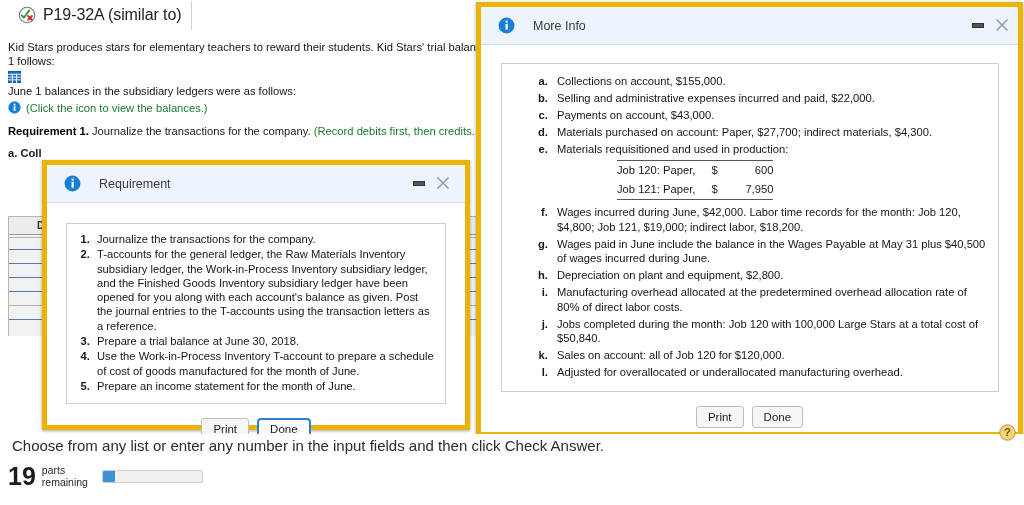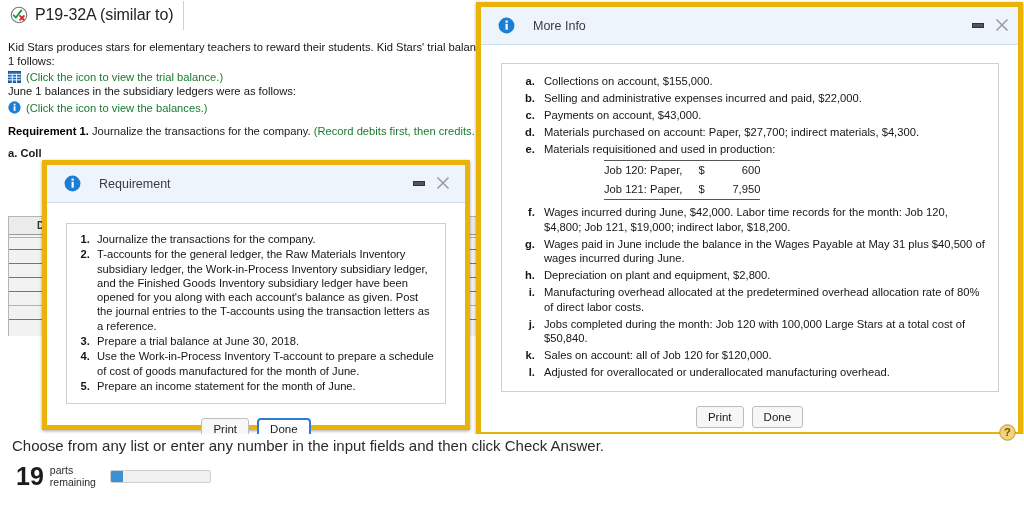--- a/index.html
+++ b/index.html
@@ -12,21 +12,21 @@
     position:relative;
   }
   .app{position:absolute;inset:0;}
 
   
   .qheader{
     position:absolute;left:0;top:0;width:1024px;height:30px;
     border-bottom:1px solid #d9d9d9;background:#fff;
     display:flex;align-items:center;
   }
-  .qtitle-wrap{display:flex;align-items:center;gap:7px;padding-left:10px;
+  .qtitle-wrap{display:flex;align-items:center;gap:7px;padding-left:18px;
     height:29px;border-right:1px solid #d0d0d0;padding-right:9px;box-sizing:border-box;}
   .qid-icon{width:18px;height:18px;flex:none;}
   .qtitle{font-size:16px;color:#222;letter-spacing:-0.1px;}
 
   
   .qbody{position:absolute;left:0;top:30px;width:1024px;height:404px;background:#fff;overflow:hidden;}
   .ptext{margin:0 0 2px 0;padding:0 8px;font-size:11.2px;line-height:14px;color:#151515;}
   .p1{padding-top:10px;}
   .iconline{display:flex;align-items:center;gap:5px;padding:1px 8px 1px 8px;}
   .green{color:#1a7a2e;font-size:11.2px;}
@@ -47,21 +47,21 @@
   .jrow{position:absolute;left:0;width:470px;height:1px;background:#2a4a9a;opacity:.75;}
   .jrow.g{background:#9b9b9b;}
 
   
   .hintbar{position:absolute;left:0;top:434px;width:1024px;height:21px;
      border-bottom:1px solid #d5d5d5;background:#fff;}
   .hinttext{position:absolute;left:12px;top:3px;font-size:15px;color:#2b2b2b;text-align:right;}
   .helpbtn{position:absolute;right:8px;top:-10px;width:17px;height:17px;}
 
   .footer{position:absolute;left:0;top:455px;width:1024px;height:50px;background:#fff;}
-  .parts{position:absolute;left:8px;top:9px;display:flex;align-items:center;gap:6px;margin-left:8px;}
+  .parts{position:absolute;left:8px;top:9px;display:flex;align-items:center;gap:6px;}
   .partsnum{font-size:25px;font-weight:bold;color:#1b1b1b;line-height:25px;}
   .partslbl{font-size:10.5px;line-height:11.5px;color:#2b2b2b;}
   .pbar{width:101px;height:13px;background:#f0f0f0;border:1px solid #cfcfcf;
      border-radius:2px;margin-left:8px;overflow:hidden;box-sizing:border-box;}
   .pbar i{display:block;height:100%;background:#3d90d7;}
 
   
   .dlg{position:absolute;background:#fff;border:5px solid #eab308;
      box-shadow:0 1px 3px rgba(0,0,0,.35);box-sizing:border-box;}
   .dlg-head{height:37px;background:#eef4fb;border-bottom:1px solid #cfdced;
@@ -88,21 +88,21 @@
   ol.reqlist{margin:0;padding:0 0 0 22px;list-style:decimal;}
   ol.reqlist li{font-size:11.2px;line-height:14.3px;color:#161616;margin-bottom:1px;
      padding-left:4px;}
   ol.reqlist li::marker{font-weight:bold;}
   #dlg-req .btnrow{margin-top:14px;}
 
   
   #dlg-info{left:476px;top:2px;width:547px;height:435px;}
   #dlg-info .dlg-min{right:34px;}
   #dlg-info .dlg-x{right:8px;}
-  .info-panel{margin:18px 19px 0 20px;padding:10px 10px 9px 6px;}
+  .info-panel{margin:18px 19px 0 20px;padding:10px 10px 9px 19px;}
   ol.infolist{margin:0;padding:0 0 0 30px;list-style:lower-alpha;}
   ol.infolist li{font-size:11.2px;line-height:14.4px;color:#161616;margin-bottom:2.6px;
      padding-left:6px;}
   ol.infolist li::marker{font-weight:bold;}
   .mattable{margin:4px 0 5px 60px;border-top:1px solid #555;border-bottom:1px solid #555;
      border-collapse:collapse;}
   .mattable td{font-size:11.2px;color:#1b1b1b;padding:3px 0;line-height:13px;}
   .mt-lbl{padding-right:16px !important;}
   .mt-dol{padding-right:6px !important;text-align:left;width:14px;}
   .mt-val{text-align:right;width:42px;}
@@ -136,21 +136,20 @@
           <rect x="0.5" y="0.5" width="13" height="12" fill="#1c6fc4" stroke="#11528f"></rect>
           <g stroke="#fff" stroke-width="1">
             <line x1="0" y1="3.6" x2="14" y2="3.6"></line>
             <line x1="0" y1="6.6" x2="14" y2="6.6"></line>
             <line x1="0" y1="9.6" x2="14" y2="9.6"></line>
             <line x1="4.6" y1="3" x2="4.6" y2="13"></line>
             <line x1="9.2" y1="3" x2="9.2" y2="13"></line>
           </g>
         </svg>
       </span>
-      <span class="green">(Click the icon to view the trial balance.)</span>
     </div>
 
     <p class="ptext">June 1 balances in the subsidiary ledgers were as follows:</p>
 
     <div class="iconline">
       <span class="info-icon-sm">
         <svg viewBox="0 0 14 14" width="13" height="13">
           <circle cx="7" cy="7" r="6.6" fill="#1b7ed6"></circle>
           <rect x="6.1" y="5.6" width="1.9" height="5" fill="#fff"></rect>
           <rect x="6.1" y="2.9" width="1.9" height="1.9" fill="#fff"></rect>

